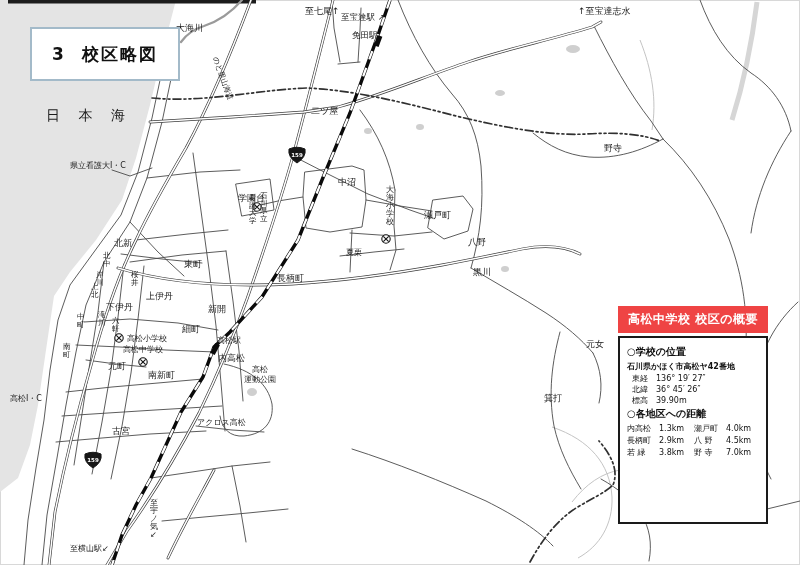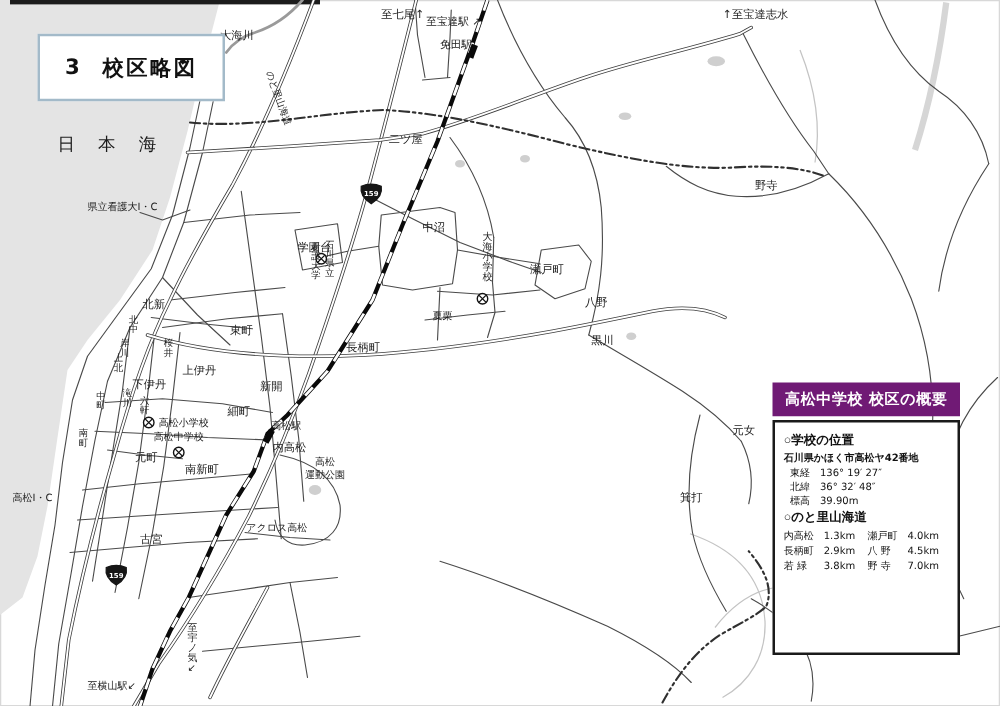--- a/index.html
+++ b/index.html
@@ -20,25 +20,25 @@
   .maplabel{fill:#1b1b1b;}
   .schoolsym{stroke:#111;stroke-width:1.1;fill:#fff;}
   .shield{fill:#161616;stroke:#161616;}
   .shieldtxt{fill:#fff;font-weight:bold;}
   
   .title-box{position:absolute;left:30px;top:27px;width:146px;height:50px;background:#fff;
              border:2px solid #a3bac9;display:flex;align-items:center;justify-content:center;
              gap:16px;font-size:17px;font-weight:bold;color:#111;letter-spacing:2px;}
   
   .info-box{position:absolute;left:618px;top:306px;width:150px;}
-  .info-header{background:#701a75;color:#fff;font-weight:bold;font-size:12px;
+  .info-header{background:#ef4444;color:#fff;font-weight:bold;font-size:12px;
                text-align:center;padding:5px 2px;letter-spacing:0.5px;}
   .info-body{margin-top:3px;background:#fff;border:2px solid #1a1a1a;padding:6px 7px;
              height:172px;overflow:hidden;color:#111;}
-  .sec-title{font-weight:bold;font-size:10px;margin:1px 0 2px 0;font-family:Liberation Mono, monospace;}
+  .sec-title{font-weight:bold;font-size:10px;margin:1px 0 2px 0;}
   .addr{font-size:8px;margin-bottom:2px;font-weight:bold;}
   .coord-row{display:grid;grid-template-columns:24px auto;font-size:8px;line-height:1.35;padding-left:5px;}
   .desc{font-size:8px;line-height:1.4;margin:5px 0 6px 0;}
   .dist-grid{display:grid;grid-template-columns:30px 33px 30px auto;font-size:8px;
              line-height:1.45;column-gap:2px;white-space:pre;}
 </style>
 </head>
 <body>
 
 <div class="page">
@@ -197,25 +197,25 @@
     <div class="info-body">
       <div class="sec-title">○学校の位置</div>
       <div class="addr">石川県かほく市高松ヤ42番地</div>
       <div id="coord-rows">
           <div class="coord-row">
             <span>東経</span>
             <span>136° 19′ 27″</span>
           </div>
           <div class="coord-row">
             <span>北緯</span>
-            <span>36° 32′ 48″</span>
+            <span>36° 45′ 26″</span>
           </div>
           <div class="coord-row">
             <span>標高</span>
             <span>39.90m</span>
           </div>
         </div>
-      <div class="sec-title">○のと里山海道</div>
+      <div class="sec-title">○各地区への距離</div>
       <div class="dist-grid" id="dist-grid"><span>内高松</span><span>1.3km</span><span>瀬戸町</span><span>4.0km</span><span>長柄町</span><span>2.9km</span><span>八 野</span><span>4.5km</span><span>若 緑</span><span>3.8km</span><span>野 寺</span><span>7.0km</span></div>
     </div>
   </div>
 
 </div>
 
 </body></html>

